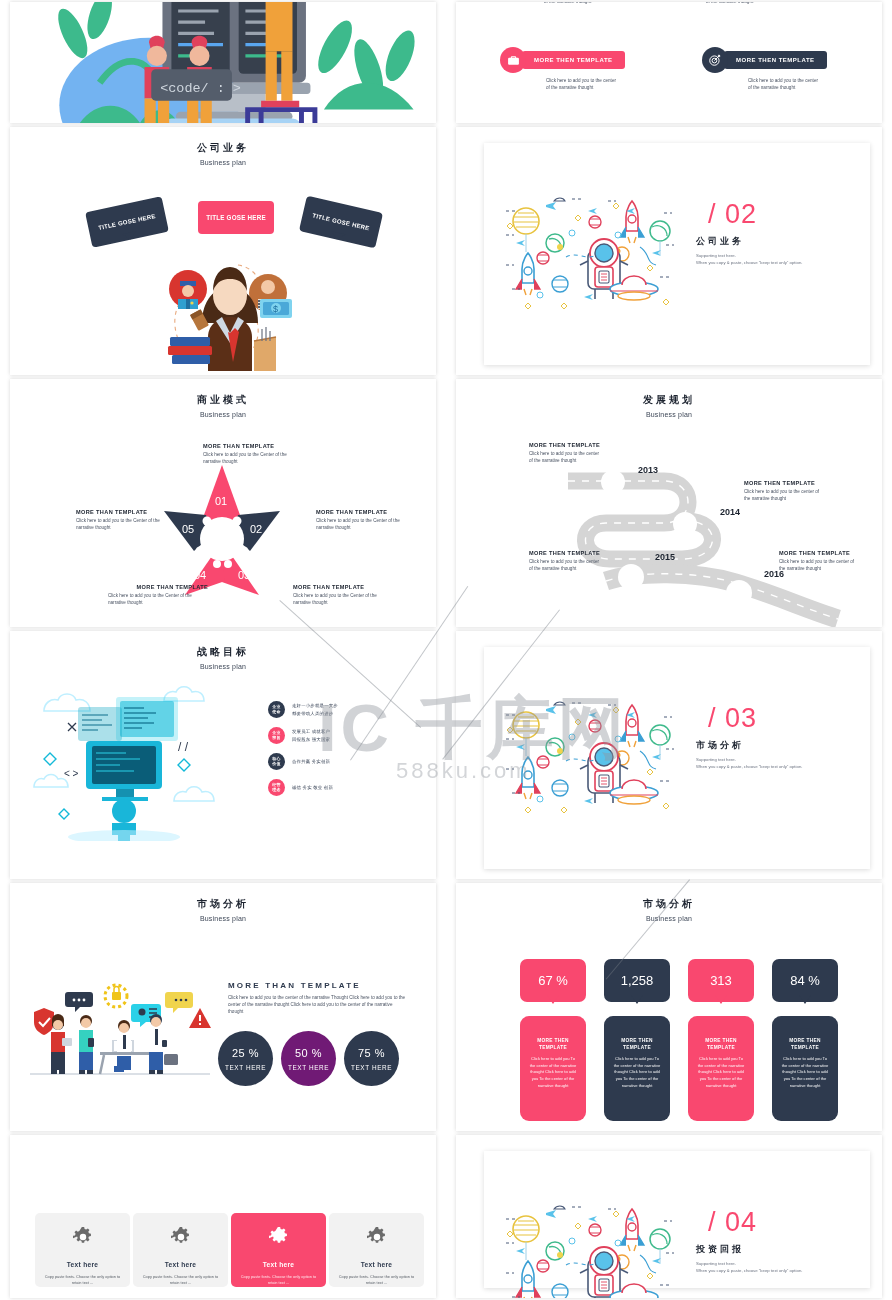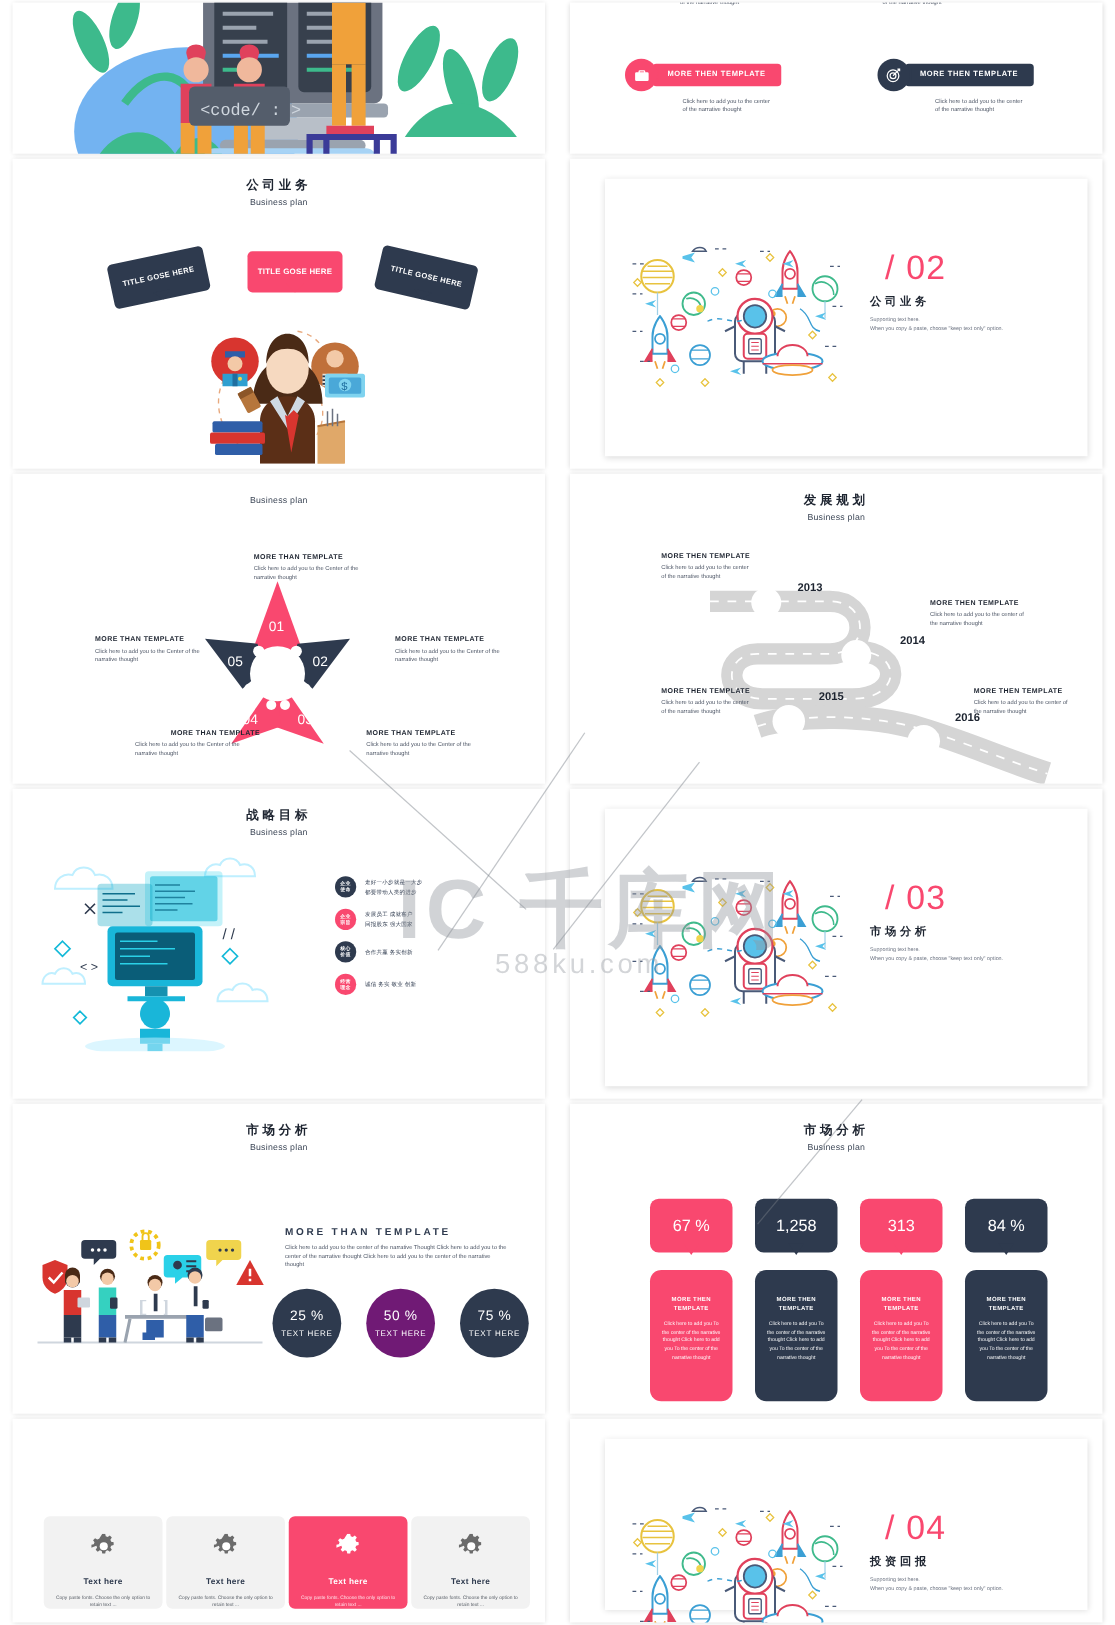--- a/index.html
+++ b/index.html
@@ -372,20 +372,21 @@
          <div class="secsub">Supporting text here.</div>
          <div class="secsub" style="margin-top:0">When you copy &amp; paste, choose "keep text only" option.</div>
        </div>
      </div>
    </div>
   </div>
 
   <div class="cell">
    <div class="slide">
      <div class="hdr">
+       <div class="zh">商业模式</div>
        <div class="en">Business plan</div>
      </div>
 
      <svg style="position:absolute;left:152px;top:84px" width="120" height="140" viewBox="0 0 120 140">
        <path d="M60 2 L78 52 L60 64 L42 52 Z" fill="#f9486f"></path>
        <path d="M118 48 L76 52 L70 72 L88 88 Z" fill="#2e3a4e"></path>
        <path d="M2 48 L44 52 L50 72 L32 88 Z" fill="#2e3a4e"></path>
        <path d="M97 132 L68 90 L60 92 L57 118 Z" fill="#f9486f"></path>
        <path d="M23 132 L52 90 L60 92 L63 118 Z" fill="#f9486f"></path>
        <circle cx="60" cy="76" r="22" fill="#fff"></circle>
@@ -659,21 +660,21 @@
           <rect x="134" y="62" width="5" height="7" rx="1" fill="#2e3a4e"></rect>
           <rect x="136" y="76" width="14" height="11" rx="1.5" fill="#6b7280"></rect>
           </g>
      </svg>
 
      <div style="position:absolute;left:218px;top:98px;width:180px;">
        <div class="mtt-big">MORE  THAN  TEMPLATE</div>
        <div class="sub" style="margin-top:4px">Click here to add you to the center of the narrative Thought Click here to add you to the center of the narrative thought  Click here to add you to the center of the narrative thought</div>
      </div>
 
-     <div style="position:absolute;left:208px;top:148px;display:flex;gap:20px;">
+     <div style="position:absolute;left:208px;top:148px;display:flex;gap:8px;">
        <div class="circ" style="background:#2e3a4e">
          <div class="v">25 %</div>
          <div class="l">TEXT HERE</div>
        </div>
        <div class="circ" style="background:#701a75">
          <div class="v">50 %</div>
          <div class="l">TEXT HERE</div>
        </div>
        <div class="circ" style="background:#2e3a4e">
          <div class="v">75 %</div>

